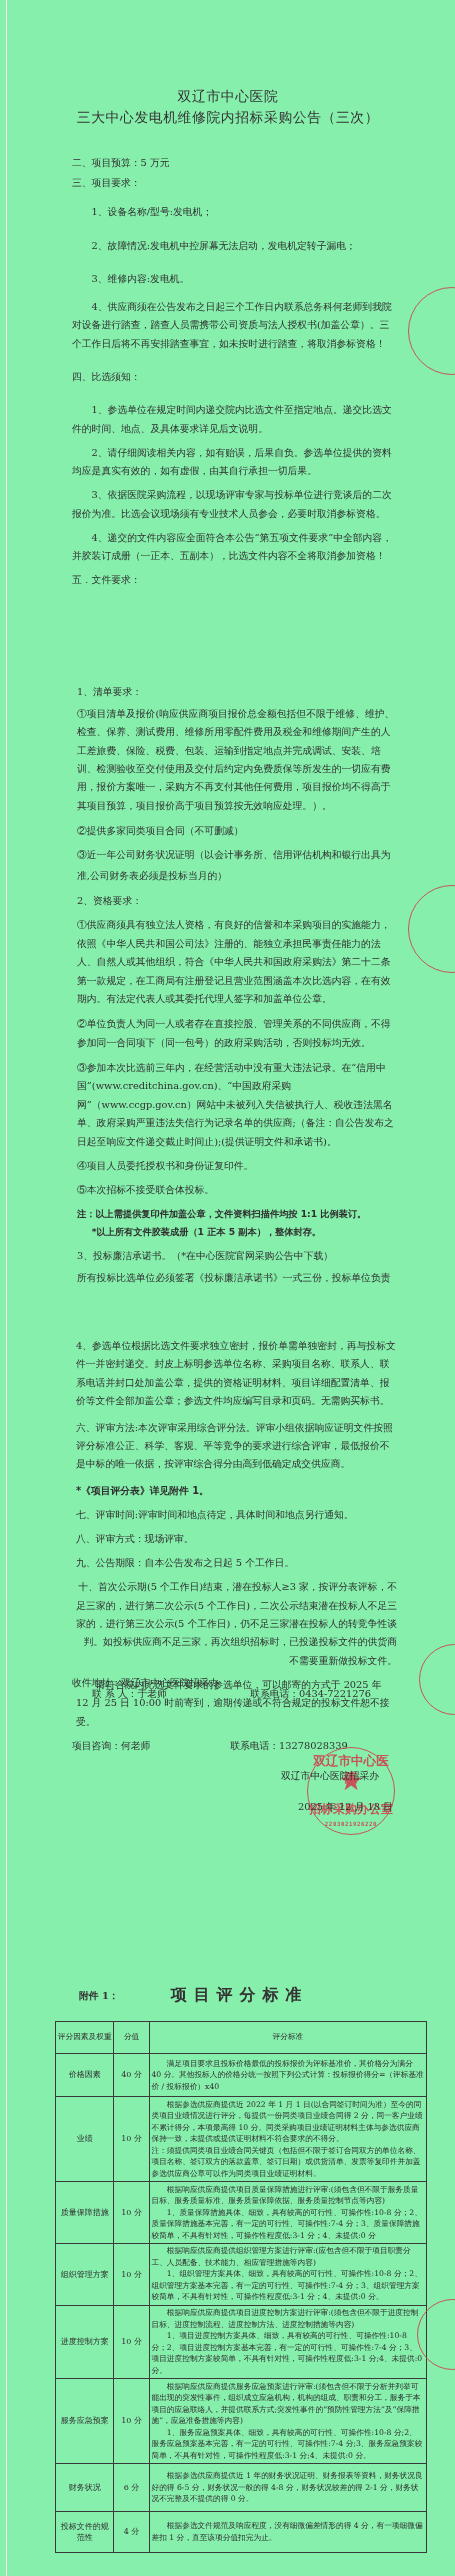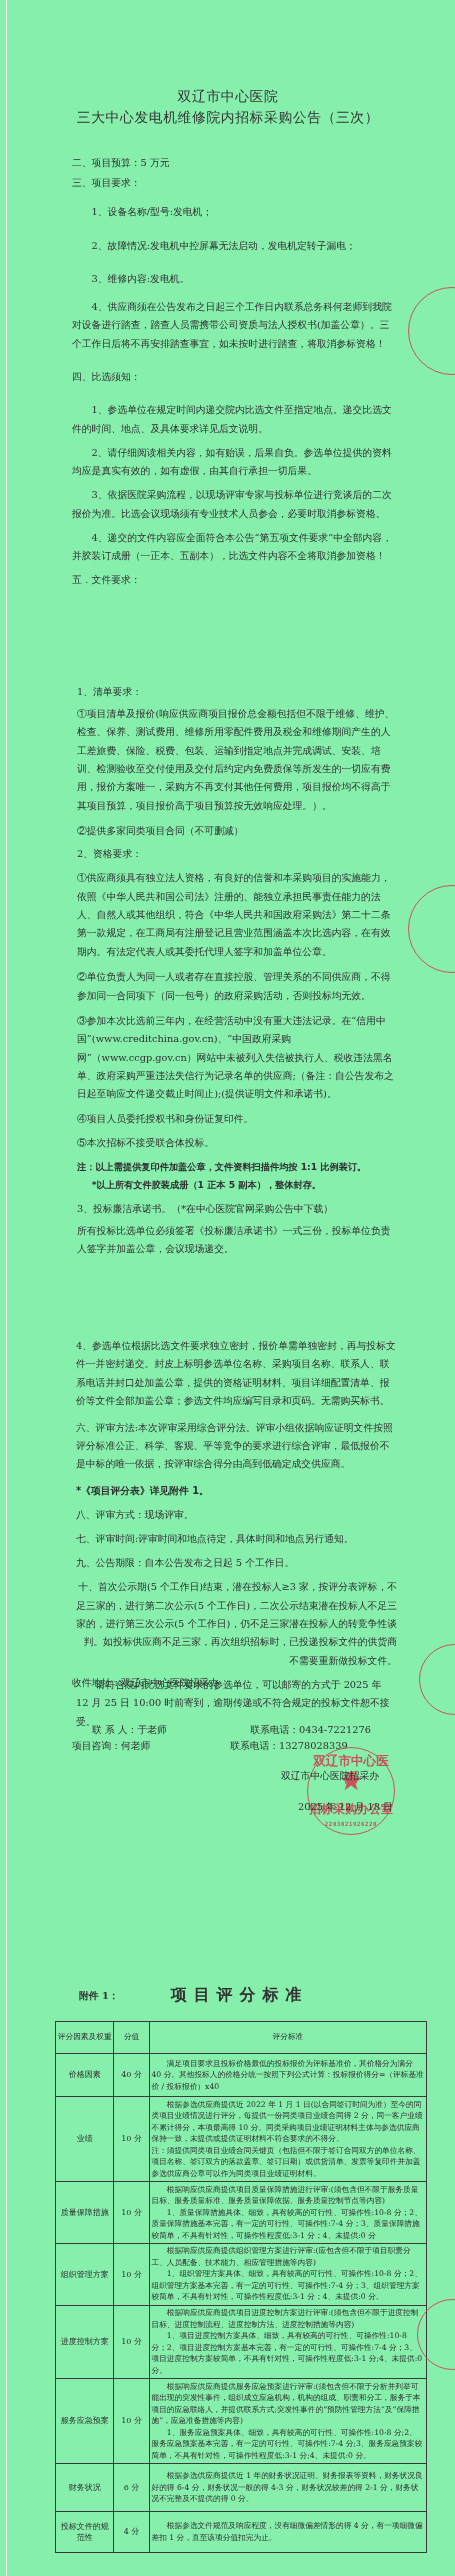--- a/index.html
+++ b/index.html
@@ -57,51 +57,52 @@
   </div>
 
   <div class="seal seal-edge" style="top:287px;"></div>
 </div>
 
 <div class="page p2">
   <div class="content" style="left:77px; width:319px; top:39px;">
     <p style="margin-bottom:3.4px;">1、清单要求：</p>
     <p style="margin-bottom:6.9px;">①项目清单及报价(响应供应商项目报价总金额包括但不限于维修、维护、检查、保养、测试费用、维修所用零配件费用及税金和维修期间产生的人工差旅费、保险、税费、包装、运输到指定地点并完成调试、安装、培训、检测验收至交付使用及交付后约定内免费质保等所发生的一切应有费用，报价方案唯一，采购方不再支付其他任何费用，项目报价均不得高于其项目预算，项目报价高于项目预算按无效响应处理。）。</p>
     <p style="margin-bottom:4.6px;">②提供多家同类项目合同（不可删减）</p>
+    <p style="margin-bottom:5.7px; line-height:20.7px;">③近一年公司财务状况证明（以会计事务所、信用评估机构和银行出具为准,公司财务表必须是投标当月的）</p>
     <p style="margin-bottom:5.7px;">2、资格要求：</p>
     <p style="margin-bottom:6.9px;">①供应商须具有独立法人资格，有良好的信誉和本采购项目的实施能力，依照《中华人民共和国公司法》注册的、能独立承担民事责任能力的法人、自然人或其他组织，符合《中华人民共和国政府采购法》第二十二条第一款规定，在工商局有注册登记且营业范围涵盖本次比选内容，在有效期内。有法定代表人或其委托代理人签字和加盖单位公章。</p>
     <p style="margin-bottom:6.9px;">②单位负责人为同一人或者存在直接控股、管理关系的不同供应商，不得参加同一合同项下（同一包号）的政府采购活动，否则投标均无效。</p>
     <p style="margin-bottom:5.7px;">③参加本次比选前三年内，在经营活动中没有重大违法记录。在“信用中国”(www.creditchina.gov.cn)、“中国政府采购网”（www.ccgp.gov.cn）网站中未被列入失信被执行人、税收违法黑名单、政府采购严重违法失信行为记录名单的供应商;（备注：自公告发布之日起至响应文件递交截止时间止);(提供证明文件和承诺书)。</p>
     <p style="margin-bottom:5.7px;">④项目人员委托授权书和身份证复印件。</p>
     <p style="margin-bottom:5.7px;">⑤本次招标不接受联合体投标。</p>
     <p class="bold" style="font-size:9.2px;">注：以上需提供复印件加盖公章，文件资料扫描件均按 1:1 比例装订。</p>
     <p class="bold" style="font-size:9.2px; padding-left:1.6em; margin-bottom:5.7px;">*以上所有文件胶装成册（1 正本 5 副本），整体封存。</p>
     <p style="margin-bottom:3.4px;">3、投标廉洁承诺书。（*在中心医院官网采购公告中下载）</p>
     <p>所有投标比选单位必须签署《投标廉洁承诺书》一式三份，投标单位负责人签字并加盖公章，会议现场递交。</p>
   </div>
 
   <div class="seal seal-edge" style="top:241px;"></div>
 </div>
 
 <div class="page p3">
   <div class="content" style="left:76px; width:321px; top:49px;">
     <p style="margin-bottom:8px;">4、参选单位根据比选文件要求独立密封，报价单需单独密封，再与投标文件一并密封递交。封皮上标明参选单位名称、采购项目名称、联系人、联系电话并封口处加盖公章，提供的资格证明材料、项目详细配置清单、报价等文件全部加盖公章；参选文件均应编写目录和页码。无需购买标书。</p>
     <p style="margin-bottom:8px;">六、评审方法:本次评审采用综合评分法。评审小组依据响应证明文件按照评分标准公正、科学、客观、平等竞争的要求进行综合评审，最低报价不是中标的唯一依据，按评审综合得分由高到低确定成交供应商。</p>
     <p class="bold" style="margin-bottom:5.7px;">*《项目评分表》详见附件 1。</p>
+    <p style="margin-bottom:5.7px;">七、评审时间:评审时间和地点待定，具体时间和地点另行通知。</p>
     <p style="margin-bottom:5.7px;">八、评审方式：现场评审。</p>
-    <p style="margin-bottom:5.7px;">七、评审时间:评审时间和地点待定，具体时间和地点另行通知。</p>
     <p style="margin-bottom:5.7px;">九、公告期限：自本公告发布之日起 5 个工作日。</p>
     <p style="margin-bottom:5.7px;text-align:right;">十、首次公示期(5 个工作日)结束，潜在投标人≥3 家，按评分表评标，不足三家的，进行第二次公示(5 个工作日)，二次公示结束潜在投标人不足三家的，进行第三次公示(5 个工作日)，仍不足三家潜在投标人的转竞争性谈判。如投标供应商不足三家，再次组织招标时，已投递投标文件的供货商不需要重新做投标文件。</p>
     <p class="ind">请符合院内比选文件要求的参选单位，可以邮寄的方式于 2025 年 12 月 25 日 10:00 时前寄到，逾期传递或不符合规定的投标文件恕不接受。</p>
   </div>
 
   <div class="contact-row" style="top:389px;">
     <span>收件地址：双辽市中心医院招采办</span>
   </div>
-  <div class="contact-row" style="top:436px;padding-left:20px;">
+  <div class="contact-row" style="top:400px;padding-left:20px;">
     <span class="lbl">联  系  人：于老师</span>
     <span>联系电话：0434-7221276</span>
   </div>
   <div class="contact-row" style="top:452px;">
     <span class="lbl">项目咨询：何老师</span>
     <span>联系电话：13278028339</span>
   </div>
 
   <div class="seal" style="left:307px; top:459px; width:86px; height:86px;">
     <div class="ring">双辽市中心医院</div>
@@ -170,21 +171,21 @@
       <td class="c2">10 分</td>
       <td class="c3">
         <span class="crit-line ind">根据响应供应商提供服务应急预案进行评审:(须包含但不限于分析并列举可能出现的突发性事件，组织成立应急机构，机构的组成、职责和分工，服务于本项目的应急联络人，并提供联系方式;突发性事件的“预防性管理方法”及“保障措施”，应急准备措施等内容)</span>
         <span class="crit-line ind">1、服务应急预案具体、细致，具有较高的可行性、可操作性:10-8 分;2、服务应急预案基本完善，有一定的可行性、可操作性:7-4 分;3、服务应急预案较简单，不具有针对性，可操作性程度低:3-1 分;4、未提供:0 分。</span>
       </td>
     </tr>
     <tr style="height:48px;">
       <td class="c1">财务状况</td>
       <td class="c2">6 分</td>
       <td class="c3">
-            <span class="crit-line ind">根据参选供应商提供近 1 年的财务状况证明、财务报表等资料，财务状况良好的得 6-4 分，财务状况一般的得 4-3 分，财务状况较差的得 2-1 分，财务状况不完整及不提供的得 0 分。</span>
+            <span class="crit-line ind">根据参选供应商提供近 1 年的财务状况证明、财务报表等资料，财务状况良好的得 6-5 分，财务状况一般的得 4-8 分，财务状况较差的得 2-1 分，财务状况不完整及不提供的得 0 分。</span>
           </td>
     </tr>
     <tr style="height:41px;">
       <td class="c1">投标文件的规范性</td>
       <td class="c2">4 分</td>
       <td class="c3">
             <span class="crit-line ind">根据参选文件规范及响应程度，没有细微偏差情形的得 4 分，有一项细微偏差扣 1 分，直至该项分值扣完为止。</span>
           </td>
     </tr>
   </tbody>

